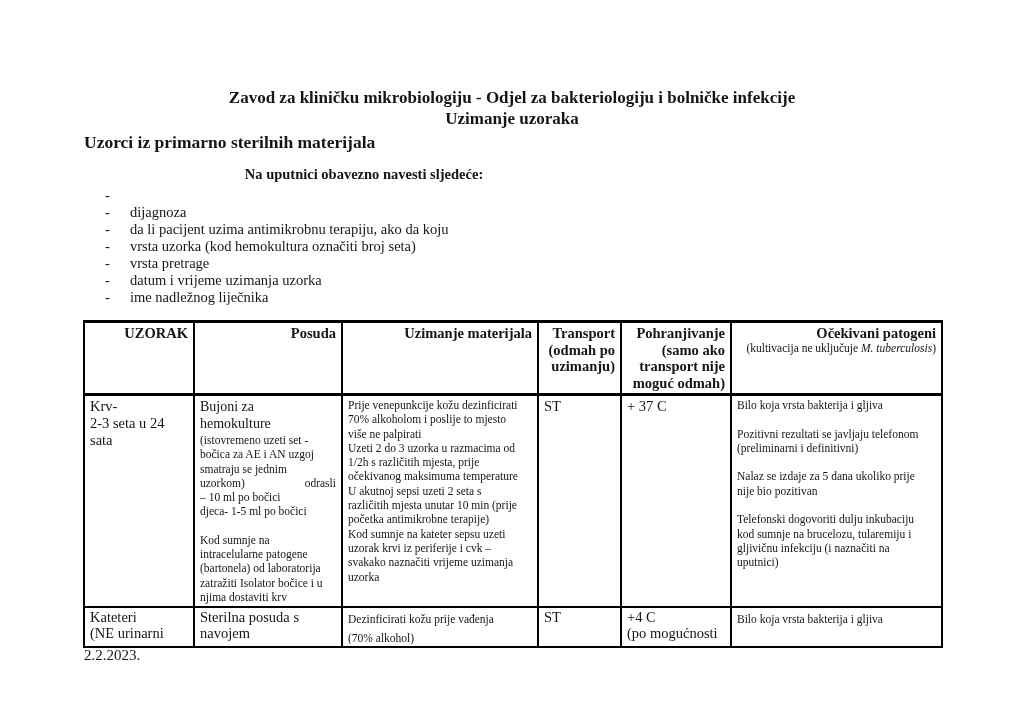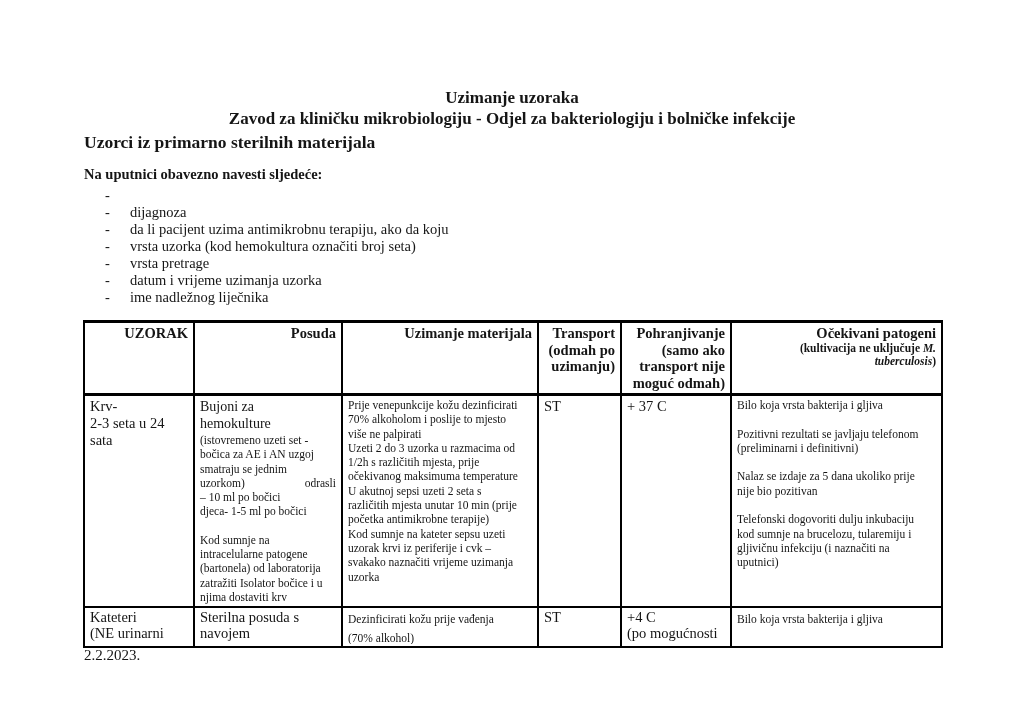--- a/index.html
+++ b/index.html
@@ -14,60 +14,60 @@
   }
   .doc-title {
     position:absolute; top:87px; left:0; width:100%;
     text-align:center; font-weight:bold; font-size:17px; line-height:21px;
   }
   .section-heading {
     position:absolute; top:132px; left:84px;
     font-weight:bold; font-size:17.5px;text-align:center;
   }
   .intro { position:absolute; top:166px; left:84px; width:560px; font-size:14.5px; }
-  .intro-heading { font-weight:bold; margin-bottom:4px; }
+  .intro-heading { font-weight:bold; margin-bottom:4px;text-align:center; }
   .intro-list { list-style:none; }
   .intro-list li { display:flex; line-height:17px; }
   .intro-list .dash { width:25px; margin-left:21px; flex:0 0 auto; }
   .pre { white-space:pre-line; }
 
   table.main {
     position:absolute; top:320px; left:83px;
     width:858px; table-layout:fixed; border-collapse:collapse;
   }
   table.main th, table.main td {
     border:2px solid #000;
     vertical-align:top; text-align:left;
     padding:2px 5px 2px 5px;
     overflow:hidden;
   }
   table.main th { font-size:14.5px; line-height:16.5px; font-weight:bold; border-bottom:3px solid #000; border-top:3px solid #000; height:66px;text-align:right; }
-  .th-sub { font-weight:bold; font-size:11.5px; line-height:13.5px; }
+  .th-sub { font-weight:normal; font-size:11.5px; line-height:13.5px; }
   .th-sub .it { font-style:italic; }
 
   td.big { font-size:14.5px; line-height:17px; }
   .small { font-size:11.5px; line-height:14.3px; }
   tr.row1 td { height:205px; }
   tr.row2 td { height:38px; }
   tr.row2 .clip { height:34px; overflow:hidden; }
   tr.row2 .small { line-height:19px; }
   tr.row2 td.big { line-height:15.5px; }
   .posuda-title { font-size:14px; line-height:17px; margin-bottom:1px; }
   .split-line { display:flex; justify-content:space-between; }
   .gap { height:14px; }
   .footer-date { position:absolute; top:647px; left:84px; font-size:15px; }
 </style>
 </head>
 <body>
 
 <div class="page">
 
   <div class="doc-title">
+    <div>Zavod za kliničku mikrobiologiju - Odjel za bakteriologiju i bolničke infekcije</div>
     <div>Uzimanje uzoraka</div>
-    <div>Zavod za kliničku mikrobiologiju - Odjel za bakteriologiju i bolničke infekcije</div>
   </div>
 
   <div class="section-heading">Uzorci iz primarno sterilnih materijala</div>
 
   <div class="intro">
     <div class="intro-heading">Na uputnici obavezno navesti sljedeće:</div>
     <ul class="intro-list">
       <li>
           <span class="dash">-</span>
         </li>

